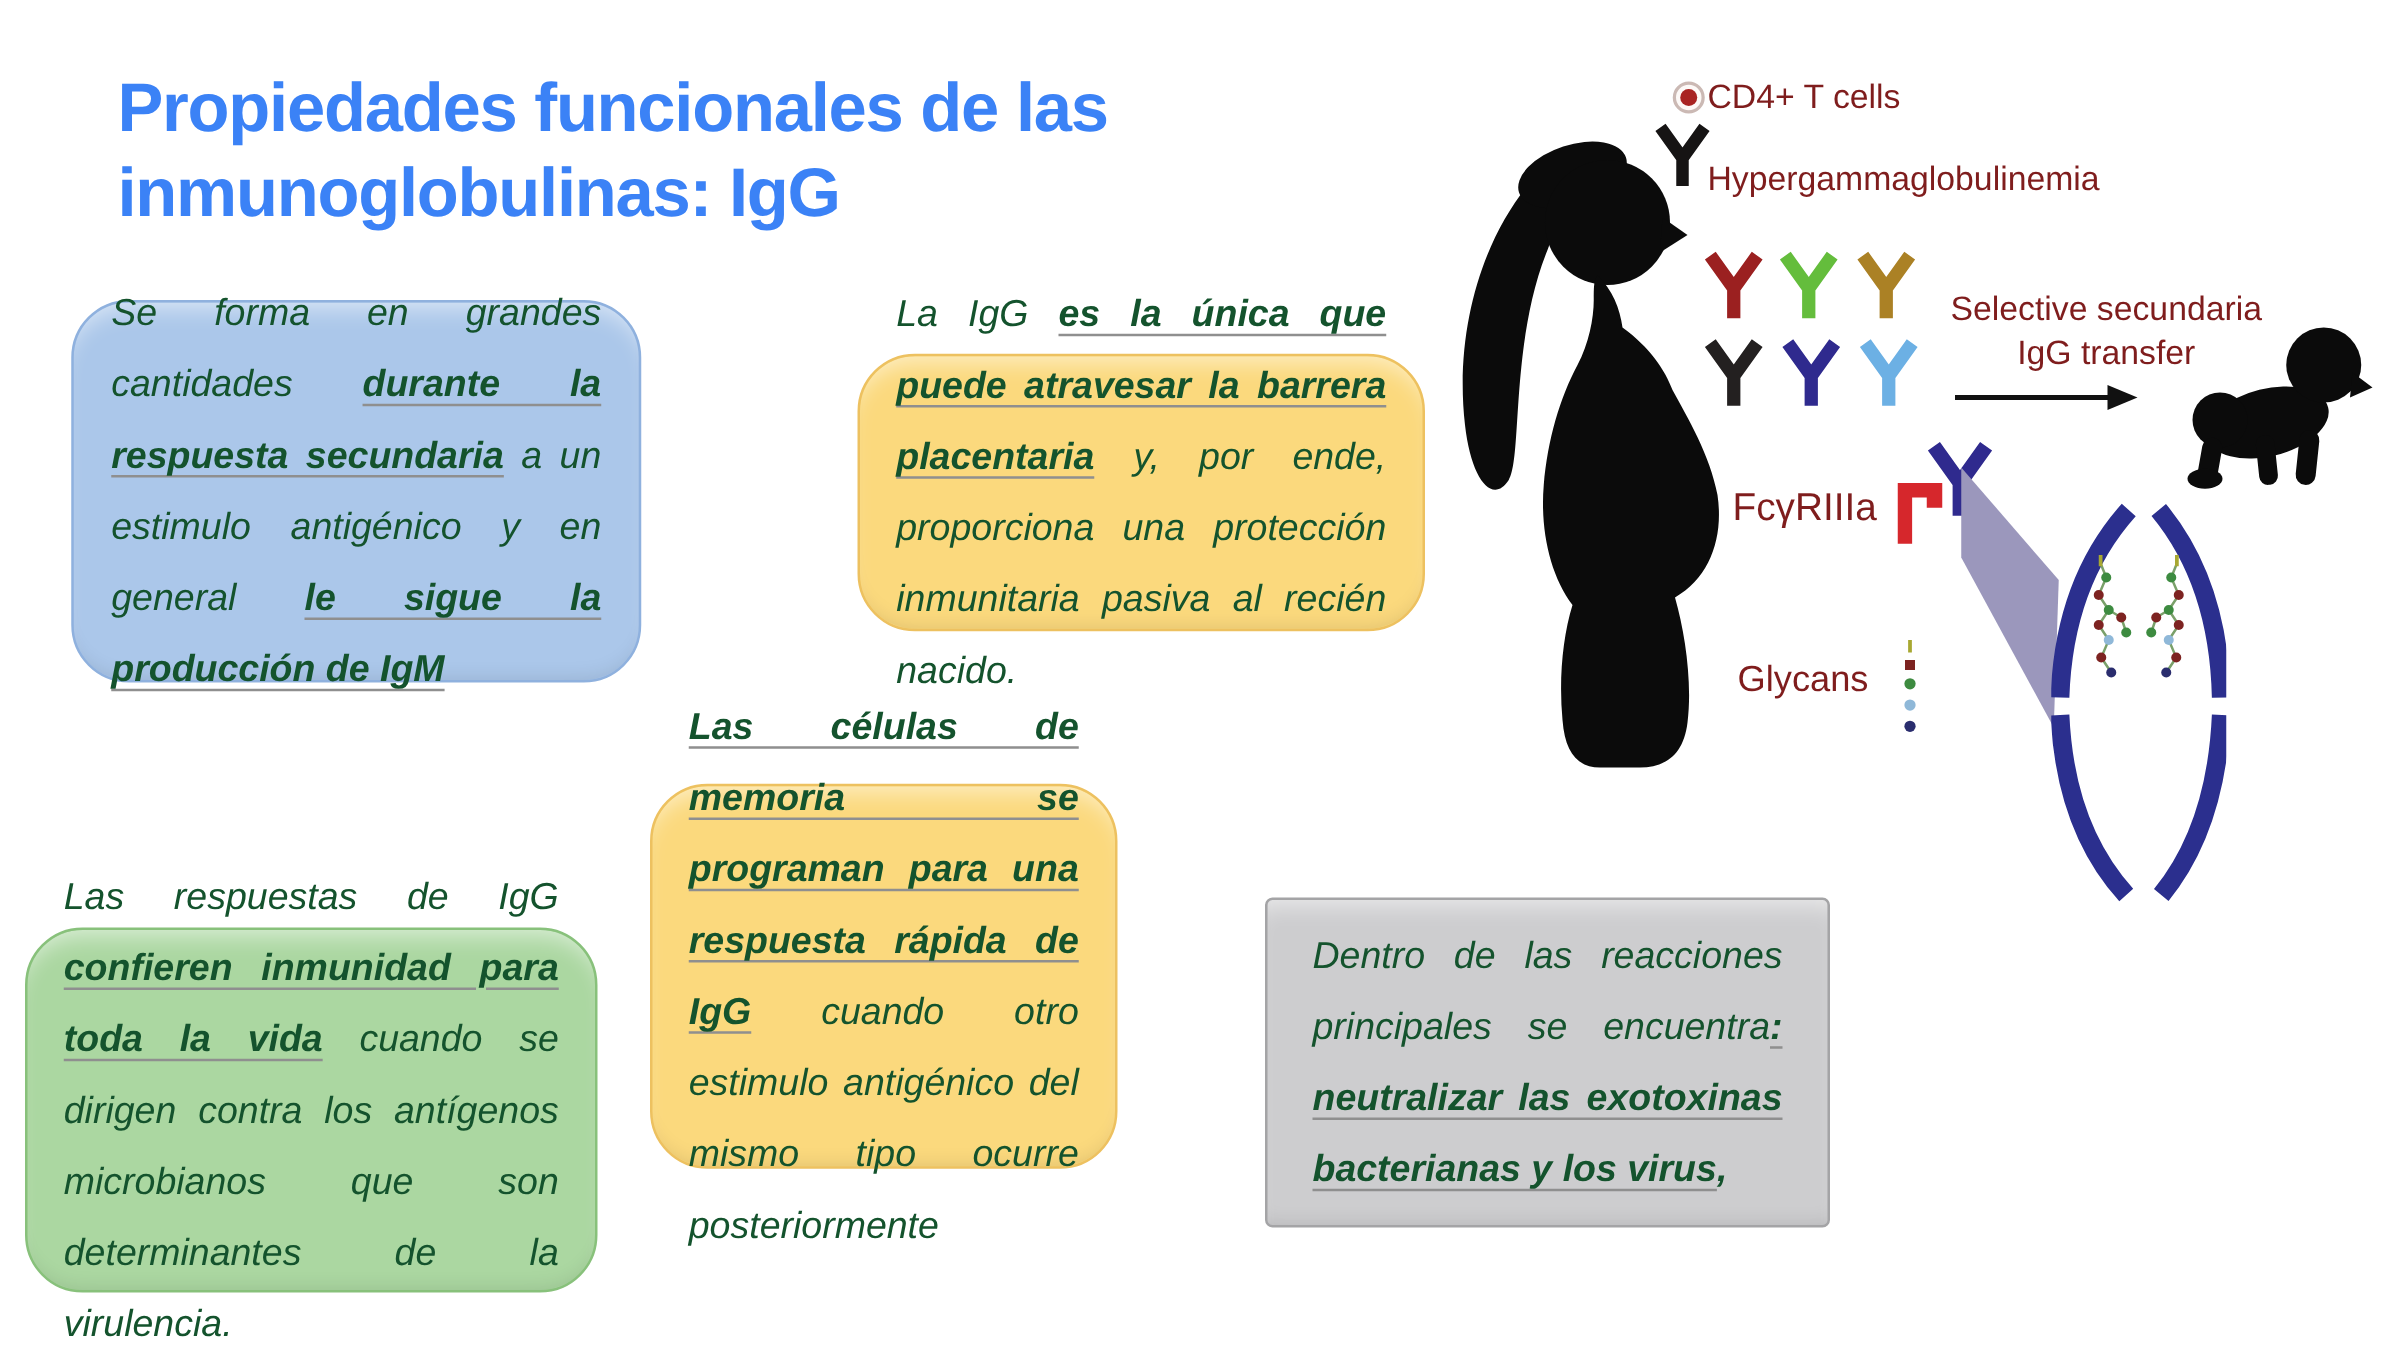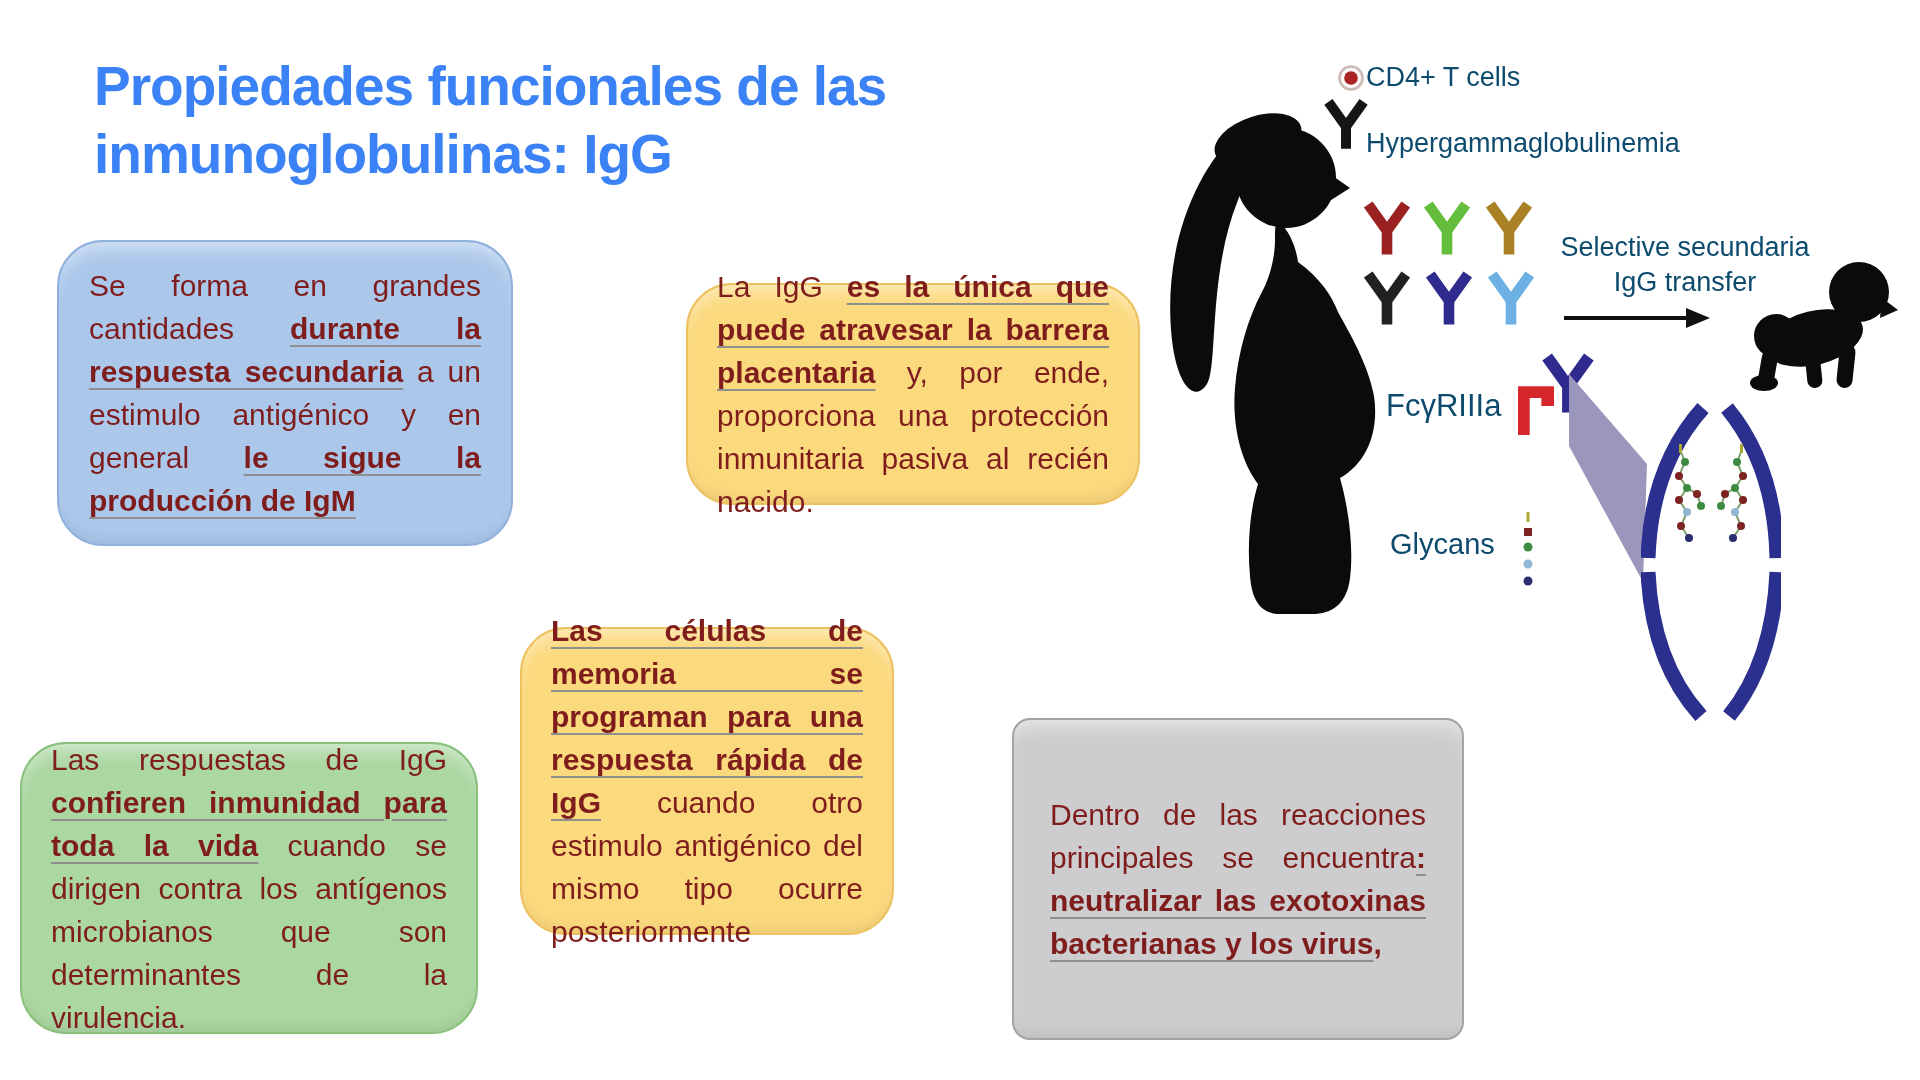--- a/index.html
+++ b/index.html
@@ -13,35 +13,35 @@
     left:94px;top:52px;width:900px;
     font-size:55px;font-weight:700;line-height:68px;letter-spacing:-1px;color:#3b82f6;
   }
   
   .tbox{
     box-sizing:border-box;border:2px solid var(--bd,#999);background:var(--bg,#eee);
     border-radius:46px;display:flex;align-items:center;
     box-shadow:inset 0 16px 20px -12px rgba(255,255,255,.6), inset 0 -12px 18px -14px rgba(0,0,0,.15);
   }
   .tbox .txt{
-    width:100%;font-size:30px;line-height:43px;text-align:justify;color:#7f1d1d;
+    width:100%;font-size:30px;line-height:57px;text-align:justify;color:#14532d;font-style:italic;
   }
   .seg-n{font-weight:400;}
   .seg-b{font-weight:700;}
   .seg-bu{
     font-weight:700;text-decoration:underline;
     text-decoration-thickness:2px;text-decoration-color:#8f8f8f;text-underline-offset:6px;
   }
   #box-blue  {left:57px;  top:240px; width:456px; height:306px; padding:20px 30px;}
   #box-yellow-placental{left:686px; top:283px; width:454px; height:222px; padding:20px 29px;}
   #box-yellow-memory  {left:520px; top:627px; width:374px; height:308px; padding:20px 29px;}
   #box-green {left:20px;  top:742px; width:458px; height:292px; padding:14px 29px;}
-  #box-gray  {left:1012px;top:718px; width:452px; height:322px; padding:20px 36px;border-radius:18px;}
+  #box-gray  {left:1012px;top:718px; width:452px; height:264px; padding:20px 36px;border-radius:6px;}
   
-  .dlabel{font-size:27px;color:#0c4a6e;white-space:nowrap;}
+  .dlabel{font-size:27px;color:#7f1d1d;white-space:nowrap;}
   #lbl-cd4  {left:1366px;top:62px;}
   #lbl-hyper{left:1366px;top:100px;margin-top:28px;}
   #lbl-transfer{left:1540px;top:230px;width:290px;text-align:center;line-height:35px;}
   #lbl-fcr  {left:1386px;top:388px;font-size:31px;}
   #lbl-glyc {left:1390px;top:528px;font-size:29px;}
   svg{display:block;}
 </style>
 </head>
 <body>
 

